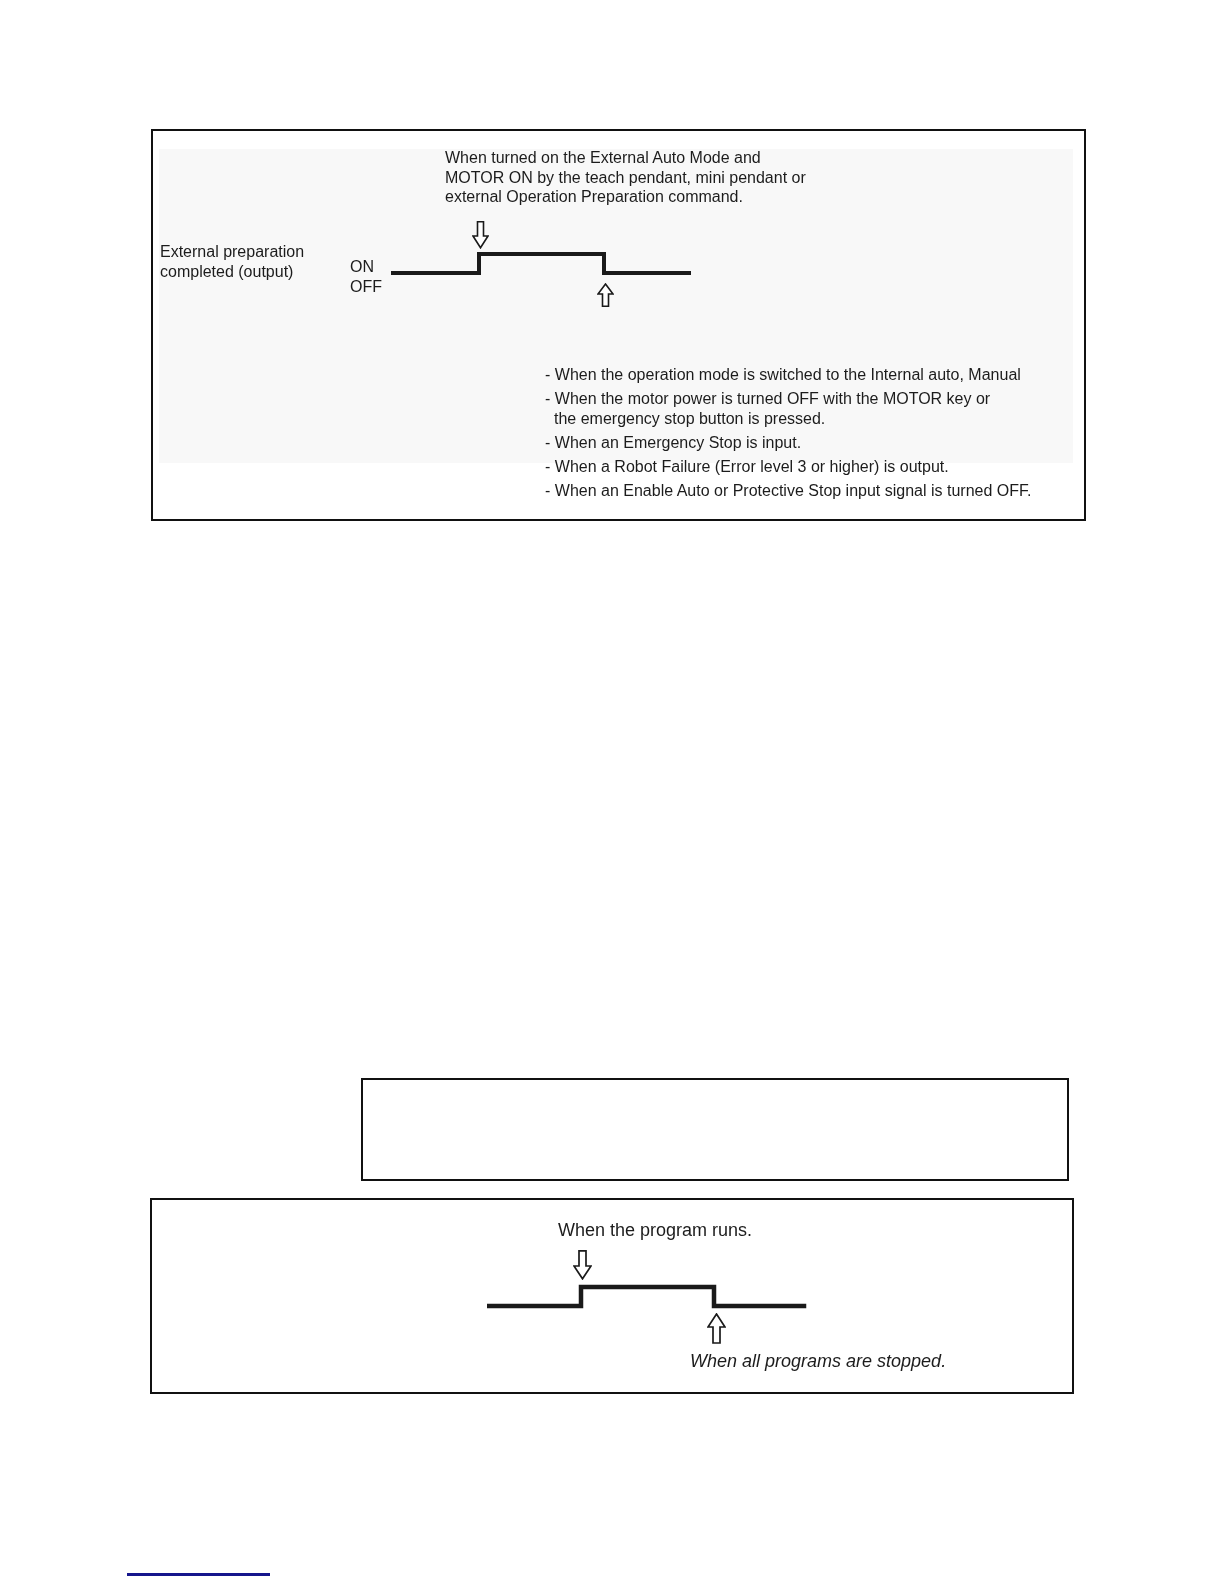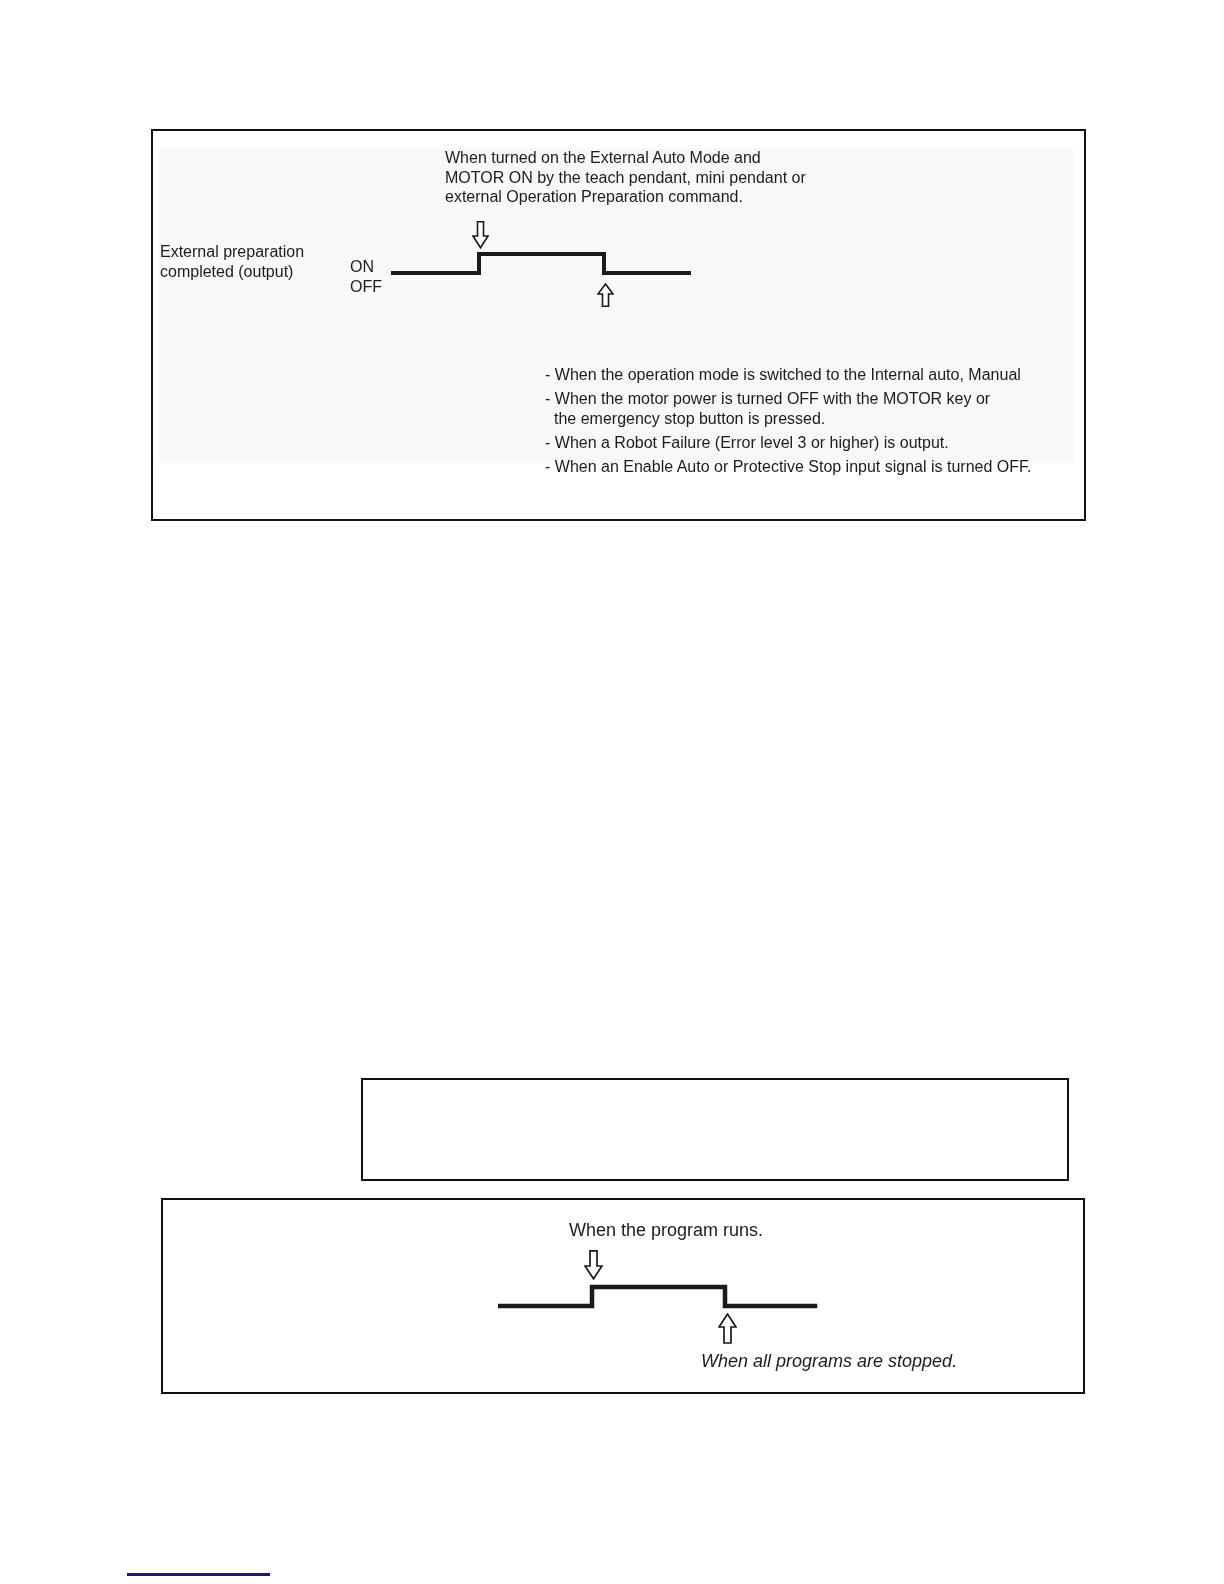--- a/index.html
+++ b/index.html
@@ -76,31 +76,34 @@
 
   <div class="abs" style="left:392px; top:190px;margin-top:44px;">
     <div class="cond-item">
       <div class="cond-line">- When the operation mode is switched to the Internal auto, Manual</div>
     </div>
     <div class="cond-item">
       <div class="cond-line">- When the motor power is turned OFF with the MOTOR key or</div>
       <div class="cond-line wrap">the emergency stop button is pressed.</div>
     </div>
     <div class="cond-item">
+      <div class="cond-line">- When an Emergency Stop is input.</div>
+    </div>
+    <div class="cond-item">
       <div class="cond-line">- When a Robot Failure (Error level 3 or higher) is output.</div>
     </div>
     <div class="cond-item">
       <div class="cond-line">- When an Enable Auto or Protective Stop input signal is turned OFF.</div>
     </div>
   </div>
 </div>
 
 <div class="box" style="left:361px; top:1078px; width:708px; height:103px;"></div>
 
-<div class="box" style="left:150px; top:1198px; width:924px; height:196px;margin-left:11px;">
+<div class="box" style="left:150px; top:1198px; width:924px; height:196px;">
 
   <div class="abs t18" style="left:406px; top:19px;">When the program runs.</div>
 
   <div class="abs" style="left:421px; top:50px;">
     <svg width="19" height="30" viewBox="0 0 19 30">
       <path d="M6 0.8 L13 0.8 L13 16 L18 16 L9.5 28.8 L1 16 L6 16 Z" fill="#ffffff" stroke="#1a1a1a" stroke-width="1.7"></path>
     </svg>
   </div>
 
   <div class="abs" style="left:335px; top:81px;">

